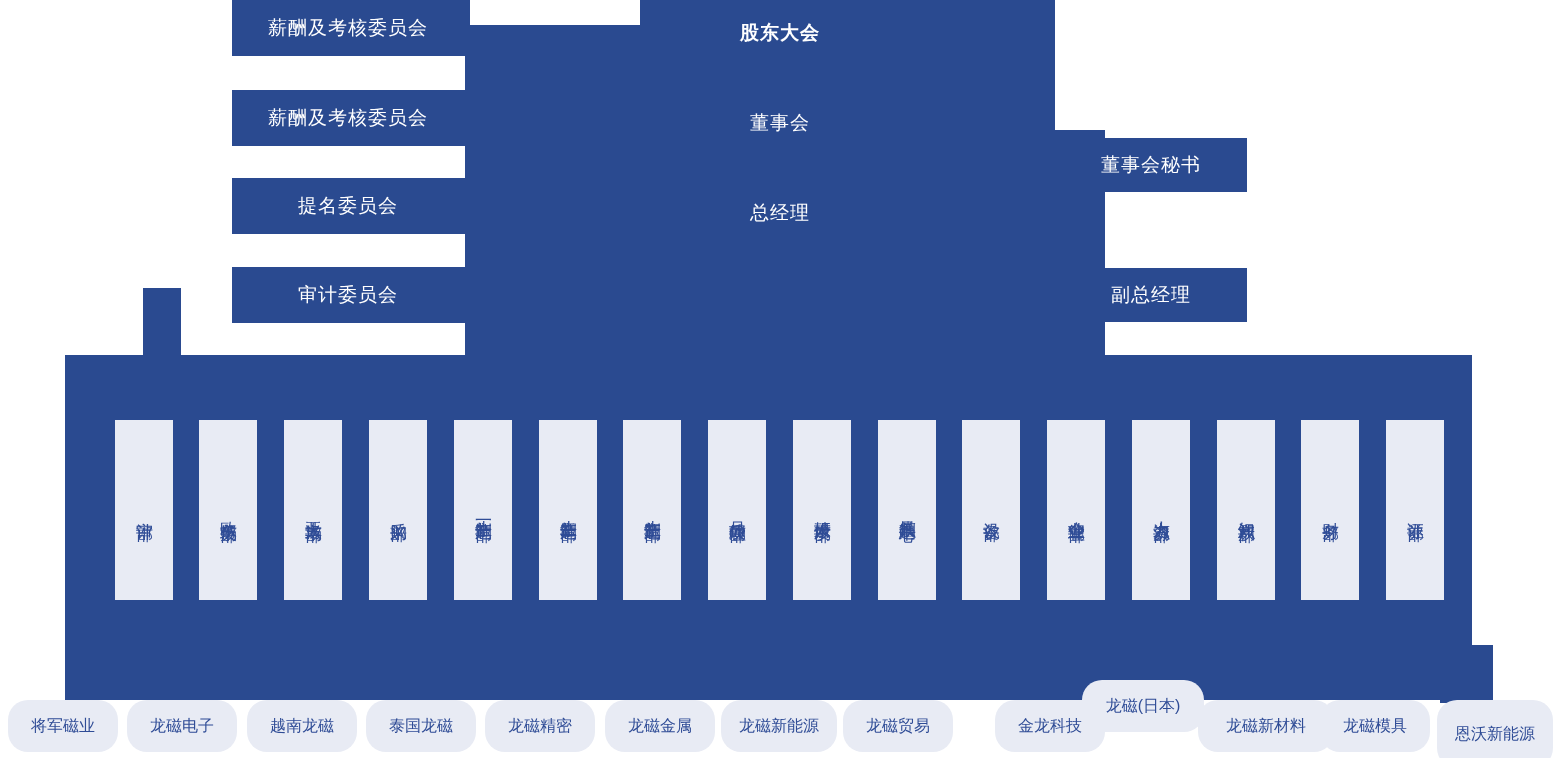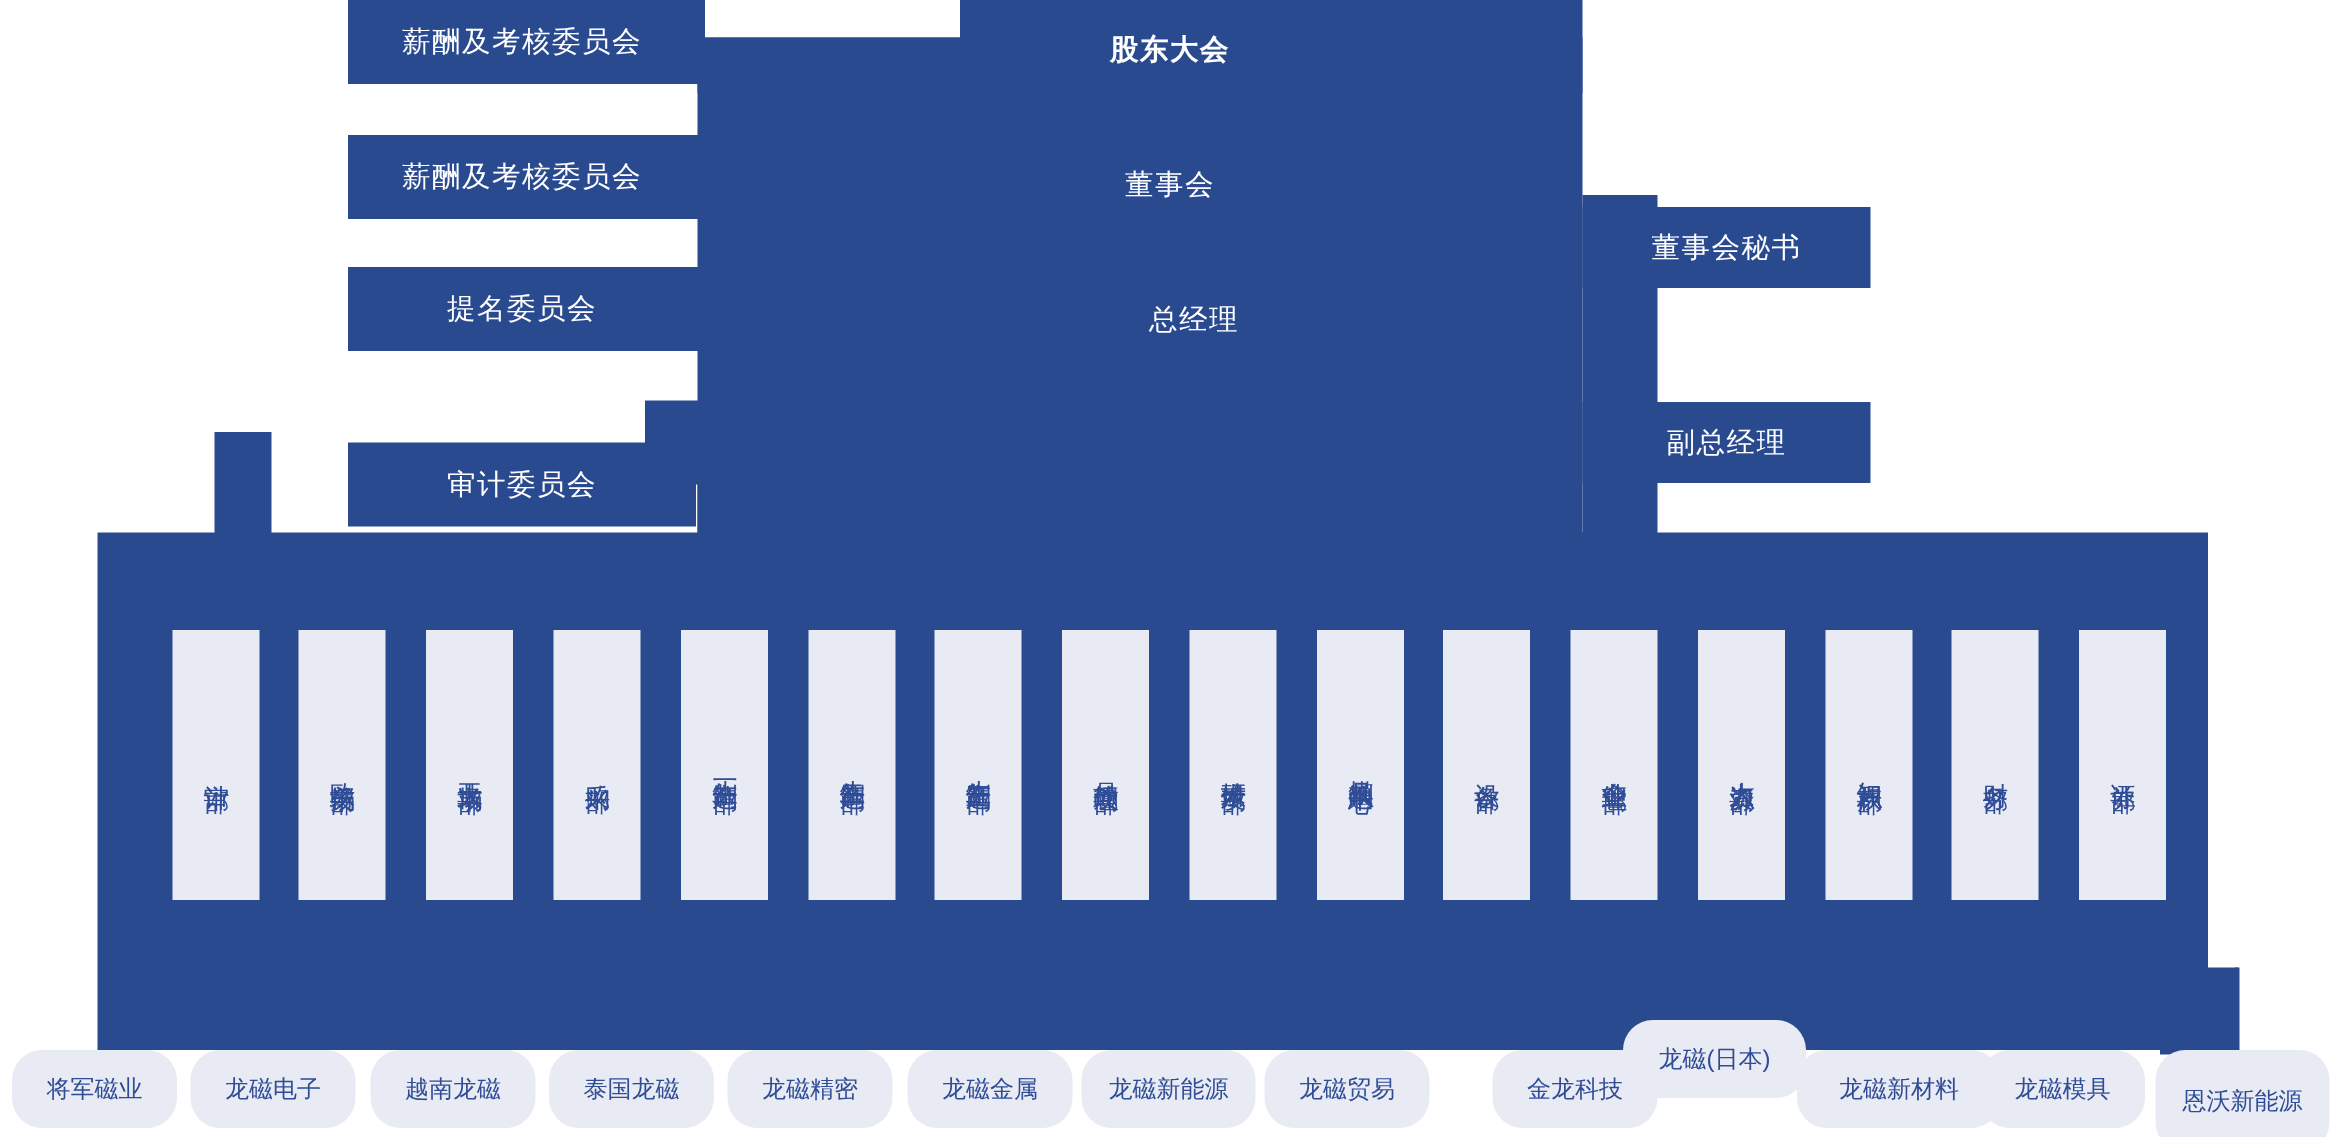--- a/index.html
+++ b/index.html
@@ -114,35 +114,35 @@
   <div class="shape" style="left:65px; top:355px; width:1407px; height:345px;"></div>
   <div class="shape" style="left:1055px; top:372px; width:417px; height:30px;"></div>
 
   <div class="shape" style="left:1055px; top:130px; width:50px; height:250px;"></div>
 
   <div class="shape" style="left:1440px; top:645px; width:52px; height:58px;"></div>
   <div class="shape" style="left:1490px; top:645px; width:3px; height:58px;"></div>
 
   <div class="core-label" style="left:700px; top:20px; width:160px;font-weight:bold;">股东大会</div>
   <div class="core-label" style="left:700px; top:110px; width:160px;">董事会</div>
-  <div class="core-label" style="left:716px; top:200px; width:160px;">总经理</div>
+  <div class="core-label" style="left:700px; top:200px; width:160px;">总经理</div>
 
   <div class="blue-box" style="left:232px; top:0px; width:232px; height:56px;">
     <span>薪酬及考核委员会</span>
   </div>
 
   <div class="blue-box" style="left:232px; top:90px; width:232px; height:56px;">
     <span>薪酬及考核委员会</span>
   </div>
 
   <div class="blue-box" style="left:232px; top:178px; width:232px; height:56px;">
     <span>提名委员会</span>
   </div>
 
-  <div class="blue-box" style="left:232px; top:267px; width:232px; height:56px;margin-top:28px;">
+  <div class="blue-box" style="left:232px; top:267px; width:232px; height:56px;">
     <span>审计委员会</span>
   </div>
 
   <div class="blue-box" style="left:1055px; top:138px; width:192px; height:54px;">
     <span>董事会秘书</span>
   </div>
 
   <div class="blue-box" style="left:1055px; top:268px; width:192px; height:54px;">
     <span>副总经理</span>
   </div>

